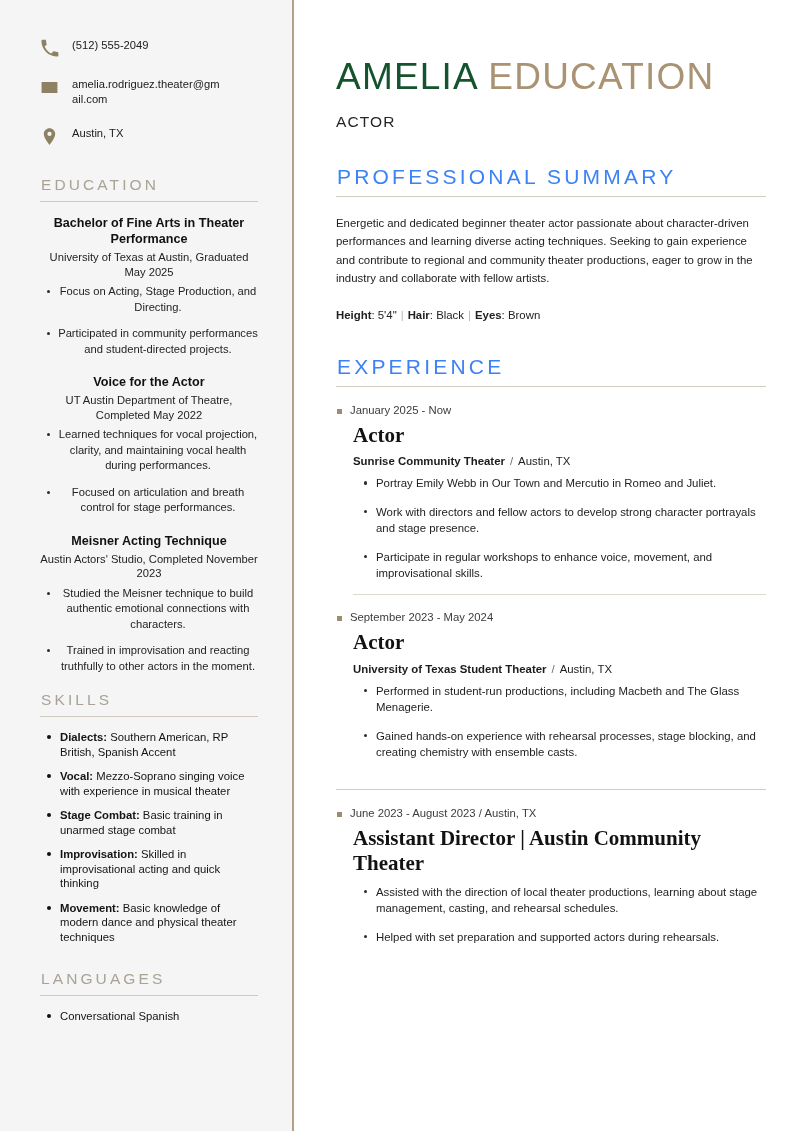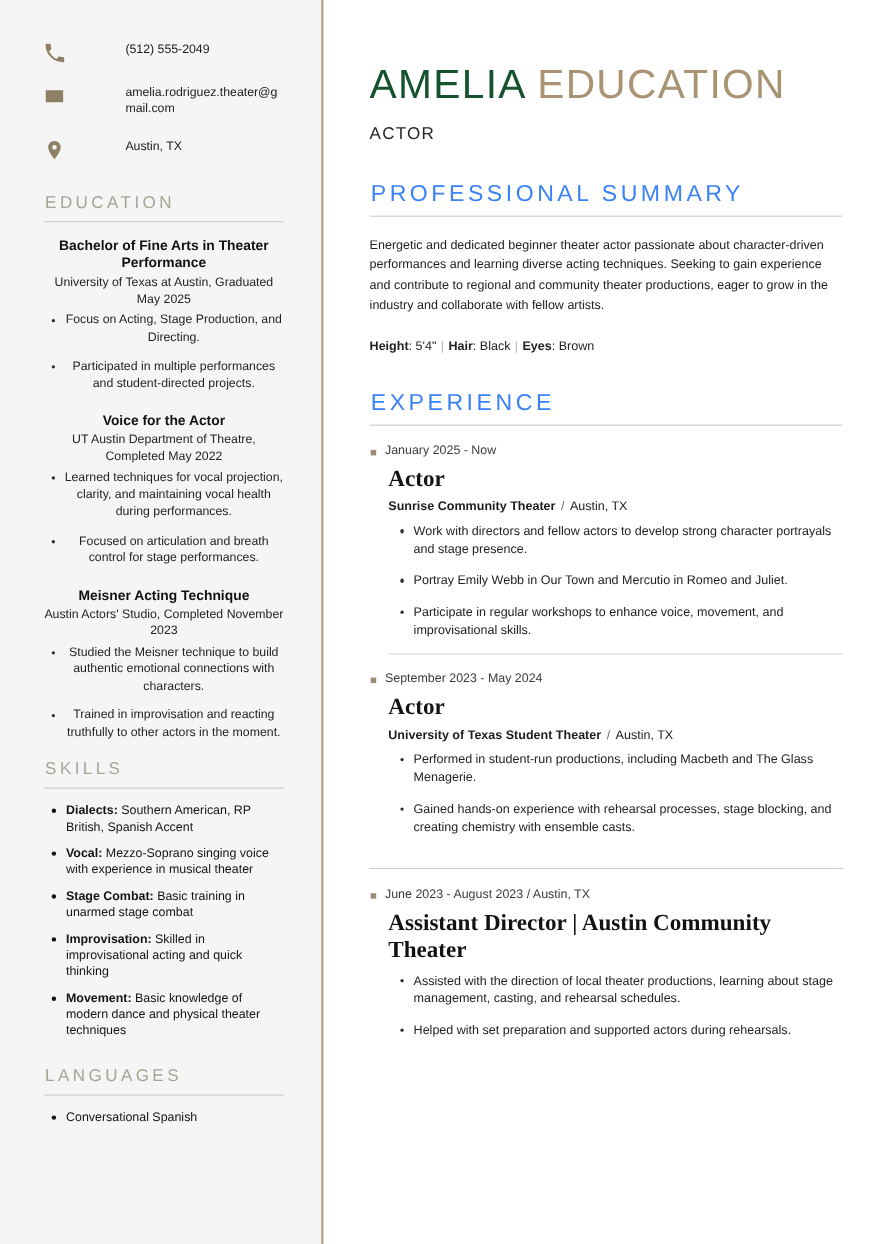--- a/index.html
+++ b/index.html
@@ -28,21 +28,20 @@
     background: #f4f5f4;
     border-right: 2px solid #b3a188;
     box-sizing: border-box;
     padding: 38px 34px 0 40px;
   }
   .contact-list { margin: 0 0 30px 0; }
   .contact-row {
     display: flex;
     align-items: flex-start;
     margin-bottom: 19px;
-    gap: 42px;
   }
   .contact-icon {
     width: 19px;
     min-width: 19px;
     margin-right: 13px;
     color: #8e8064;
     display: block;
     padding-top: 1px;
   }
   .contact-icon svg { display: block; fill: #8e8064; }
@@ -276,21 +275,21 @@
 
     <section>
       <h2 class="sec-head">EDUCATION</h2>
       <div class="sec-rule"></div>
 
       <div class="edu-item">
         <div class="edu-title">Bachelor of Fine Arts in Theater Performance</div>
         <div class="edu-meta">University of Texas at Austin, Graduated May 2025</div>
         <ul class="side-bullets">
           <li>Focus on Acting, Stage Production, and Directing.</li>
-          <li>Participated in multiple performances and student-directed projects.</li>
+          <li>Participated in community performances and student-directed projects.</li>
         </ul>
       </div>
 
       <div class="edu-item">
         <div class="edu-title">Voice for the Actor</div>
         <div class="edu-meta">UT Austin Department of Theatre, Completed May 2022</div>
         <ul class="side-bullets">
           <li>Learned techniques for vocal projection, clarity, and maintaining vocal health during performances.</li>
           <li>Focused on articulation and breath control for stage performances.</li>
         </ul>
@@ -348,22 +347,22 @@
       <h2 class="sec-head">EXPERIENCE</h2>
       <div class="sec-rule"></div>
 
       <div class="job">
         <div class="job-date">January 2025 - Now</div>
         <div class="job-title">Actor</div>
         <div class="job-company">
           <b>Sunrise Community Theater</b><span class="slash">/</span><span>Austin, TX</span>
         </div>
         <ul class="job-bullets">
+          <li>Portray Emily Webb in Our Town and Mercutio in Romeo and Juliet.</li>
           <li>Work with directors and fellow actors to develop strong character portrayals and stage presence.</li>
-          <li>Portray Emily Webb in Our Town and Mercutio in Romeo and Juliet.</li>
           <li>Participate in regular workshops to enhance voice, movement, and improvisational skills.</li>
         </ul>
       </div>
 
       <div class="job-divider"></div>
 
       <div class="job">
         <div class="job-date">September 2023 - May 2024</div>
         <div class="job-title">Actor</div>
         <div class="job-company">

